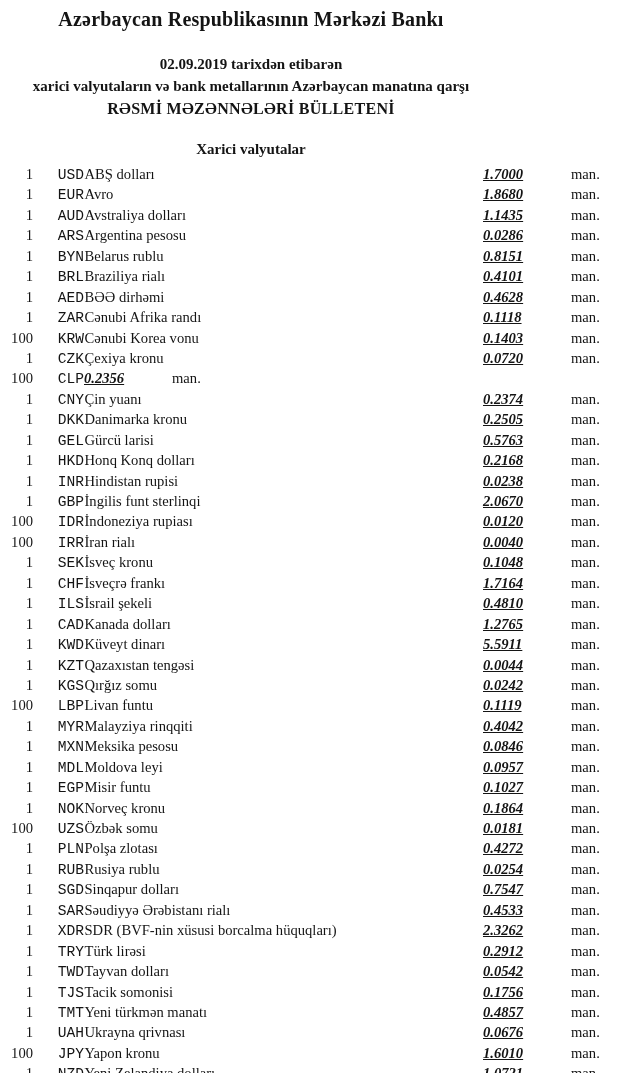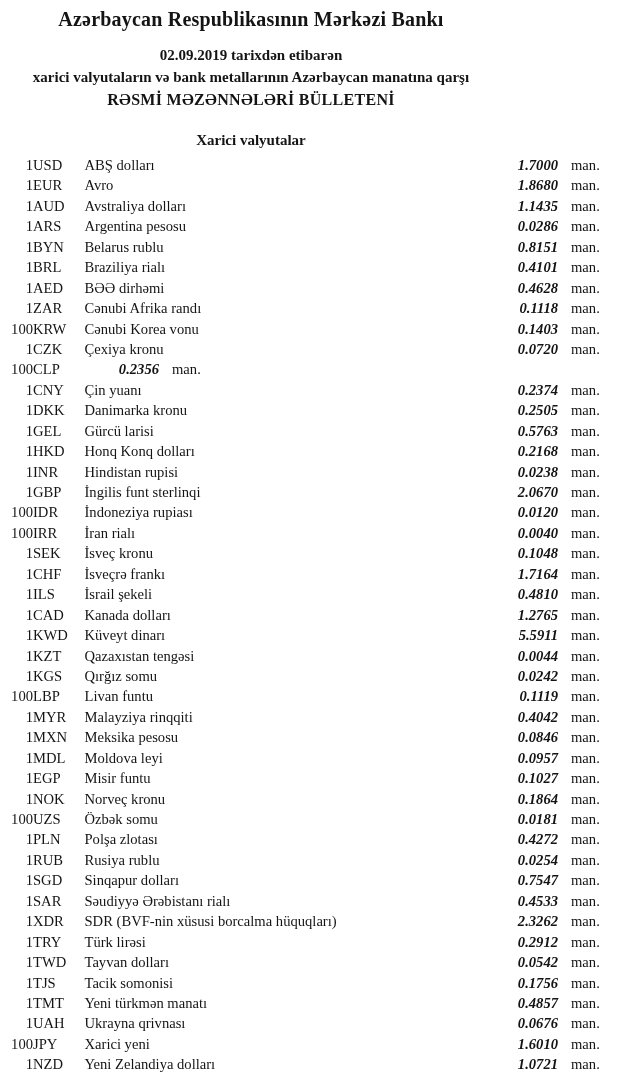--- a/index.html
+++ b/index.html
@@ -19,21 +19,21 @@
     padding-top: 6px;
   }
   .header { text-align: center; }
   .bank-name {
     font-size: 20px;
     line-height: 26px;
     font-weight: bold;
     letter-spacing: 0.2px;
   }
   .date-line {
-    margin-top: 14px;
+    margin-top: 23px;
     font-size: 15px;
     line-height: 19px;
     font-weight: bold;
   }
   .subject-line {
     margin-top: 2px;
     font-size: 15px;
     line-height: 20px;
     font-weight: bold;
   }
@@ -56,23 +56,23 @@
   .row {
     display: flex;
     align-items: baseline;
     height: 20.45px;
     font-size: 14.6px;
     line-height: 20.45px;
     white-space: nowrap;
   }
   .cell { display: block; }
   .col-qty  { width: 33px;  text-align: right; }
-  .col-code { width: 51px;  text-align: left; }
+  .col-code { width: 51px;  text-align: right; font-family: Liberation Mono, monospace; }
   .col-name { flex: 1; text-align: left; padding-left: 0.5px; overflow: hidden; }
-  .col-rate { width: 75px; text-align: right; font-weight: bold; font-style: italic; }
+  .col-rate { width: 75px; text-align: left; font-weight: bold; font-style: italic; text-decoration: underline; }
   .col-unit { width: 62px; text-align: left; padding-left: 13px; font-family: Liberation Serif, serif; }
 </style>
 </head>
 <body>
 
 <div class="page">
   <div class="header">
     <div class="bank-name">Azərbaycan Respublikasının Mərkəzi Bankı</div>
     <div class="date-line">02.09.2019 tarixdən etibarən</div>
     <div class="subject-line">xarici valyutaların və bank metallarının Azərbaycan manatına qarşı</div>
@@ -379,21 +379,21 @@
         <div class="row">
           <span class="cell col-qty">1</span>
           <span class="cell col-code">UAH</span>
           <span class="cell col-name">Ukrayna qrivnası</span>
           <span class="cell col-rate">0.0676</span>
           <span class="cell col-unit">man.</span>
         </div>
         <div class="row">
           <span class="cell col-qty">100</span>
           <span class="cell col-code">JPY</span>
-          <span class="cell col-name">Xarici yeni</span>
+          <span class="cell col-name">Yapon kronu</span>
           <span class="cell col-rate">1.6010</span>
           <span class="cell col-unit">man.</span>
         </div>
         <div class="row">
           <span class="cell col-qty">1</span>
           <span class="cell col-code">NZD</span>
           <span class="cell col-name">Yeni Zelandiya dolları</span>
           <span class="cell col-rate">1.0721</span>
           <span class="cell col-unit">man.</span>
         </div>

